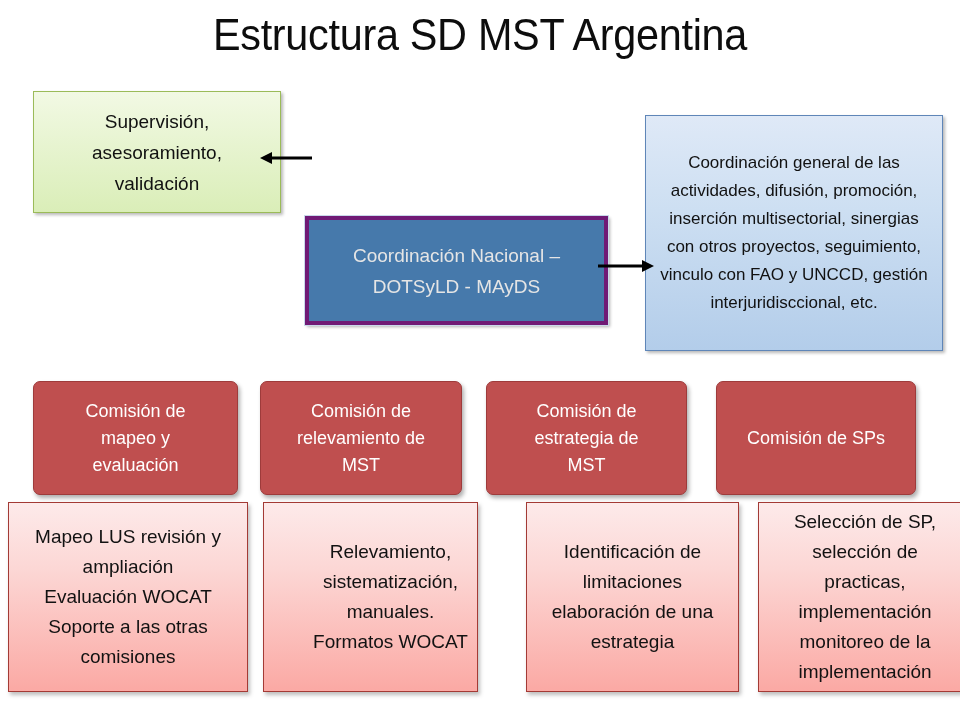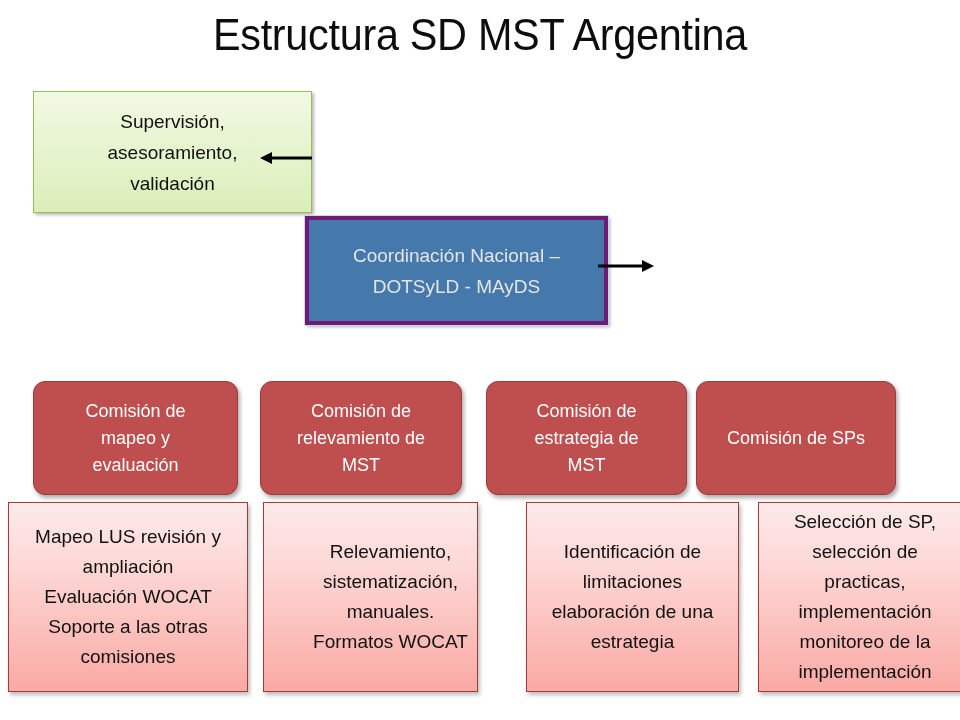--- a/index.html
+++ b/index.html
@@ -46,21 +46,21 @@
   .box .txt {
     display: block;
     width: 100%;
     white-space: pre-line;
   }
 
   
   #box-supervision {
     left: 33px;
     top: 91px;
-    width: 279px;
+    width: 248px;
     height: 122px;
     background: linear-gradient(180deg, #f2f9e4 0%, #e7f4d0 45%, #daeeb8 100%);
     border: 1px solid #9bbb59;
     box-shadow: 2px 2px 3px rgba(0,0,0,0.28);
     color: #111111;
     font-size: 19px;
     line-height: 31px;
   }
 
   
@@ -105,30 +105,30 @@
     line-height: 28px;
     padding: 0 10px;
   }
 
   
   .commission {
     top: 381px;
     height: 114px;
     background: #bf4f4f;
     border: 1px solid #9e3b3b;
-    border-radius: 12px;
+    border-radius: 7px;
     box-shadow: 2px 3px 4px rgba(0,0,0,0.32);
     color: #ffffff;
     font-size: 18px;
     line-height: 27px;
   }
   #commission-0 { left: 33px;  width: 205px; }
   #commission-1 { left: 260px; width: 202px; }
   #commission-2 { left: 486px; width: 201px; }
-  #commission-3 { left: 696px; width: 200px; }
+  #commission-3 { left: 716px; width: 200px; }
 
   
   .task {
     top: 502px;
     height: 190px;
     background: linear-gradient(180deg, #fdeaea 0%, #fcd7d5 35%, #fba9a4 100%);
     border: 1px solid #a33a35;
     box-shadow: 2px 3px 4px rgba(0,0,0,0.26);
     color: #121212;
     font-size: 19px;
@@ -159,20 +159,23 @@
 asesoramiento,
 validación</span>
   </div>
 
 
   <div class="box" id="box-coordinacion">
     <span class="txt">Coordinación Nacional –
 DOTSyLD - MAyDS</span>
   </div>
 
+  <div class="box" id="box-coordgeneral">
+    <span class="txt">Coordinación general de las actividades, difusión, promoción, inserción multisectorial, sinergias con otros proyectos, seguimiento, vinculo con FAO y UNCCD, gestión interjuridisccional, etc.</span>
+  </div>
 
   <svg class="arrow-svg" id="arrow-left" width="56" height="24" viewBox="0 0 56 24">
     <line x1="54" y1="12" x2="12" y2="12" stroke="#000000" stroke-width="3"></line>
     <polygon points="2,12 14,6 14,18" fill="#000000"></polygon>
   </svg>
 
   <svg class="arrow-svg" id="arrow-right" width="58" height="24" viewBox="0 0 58 24">
     <line x1="0" y1="12" x2="46" y2="12" stroke="#000000" stroke-width="3"></line>
     <polygon points="56,12 44,6 44,18" fill="#000000"></polygon>
   </svg>

